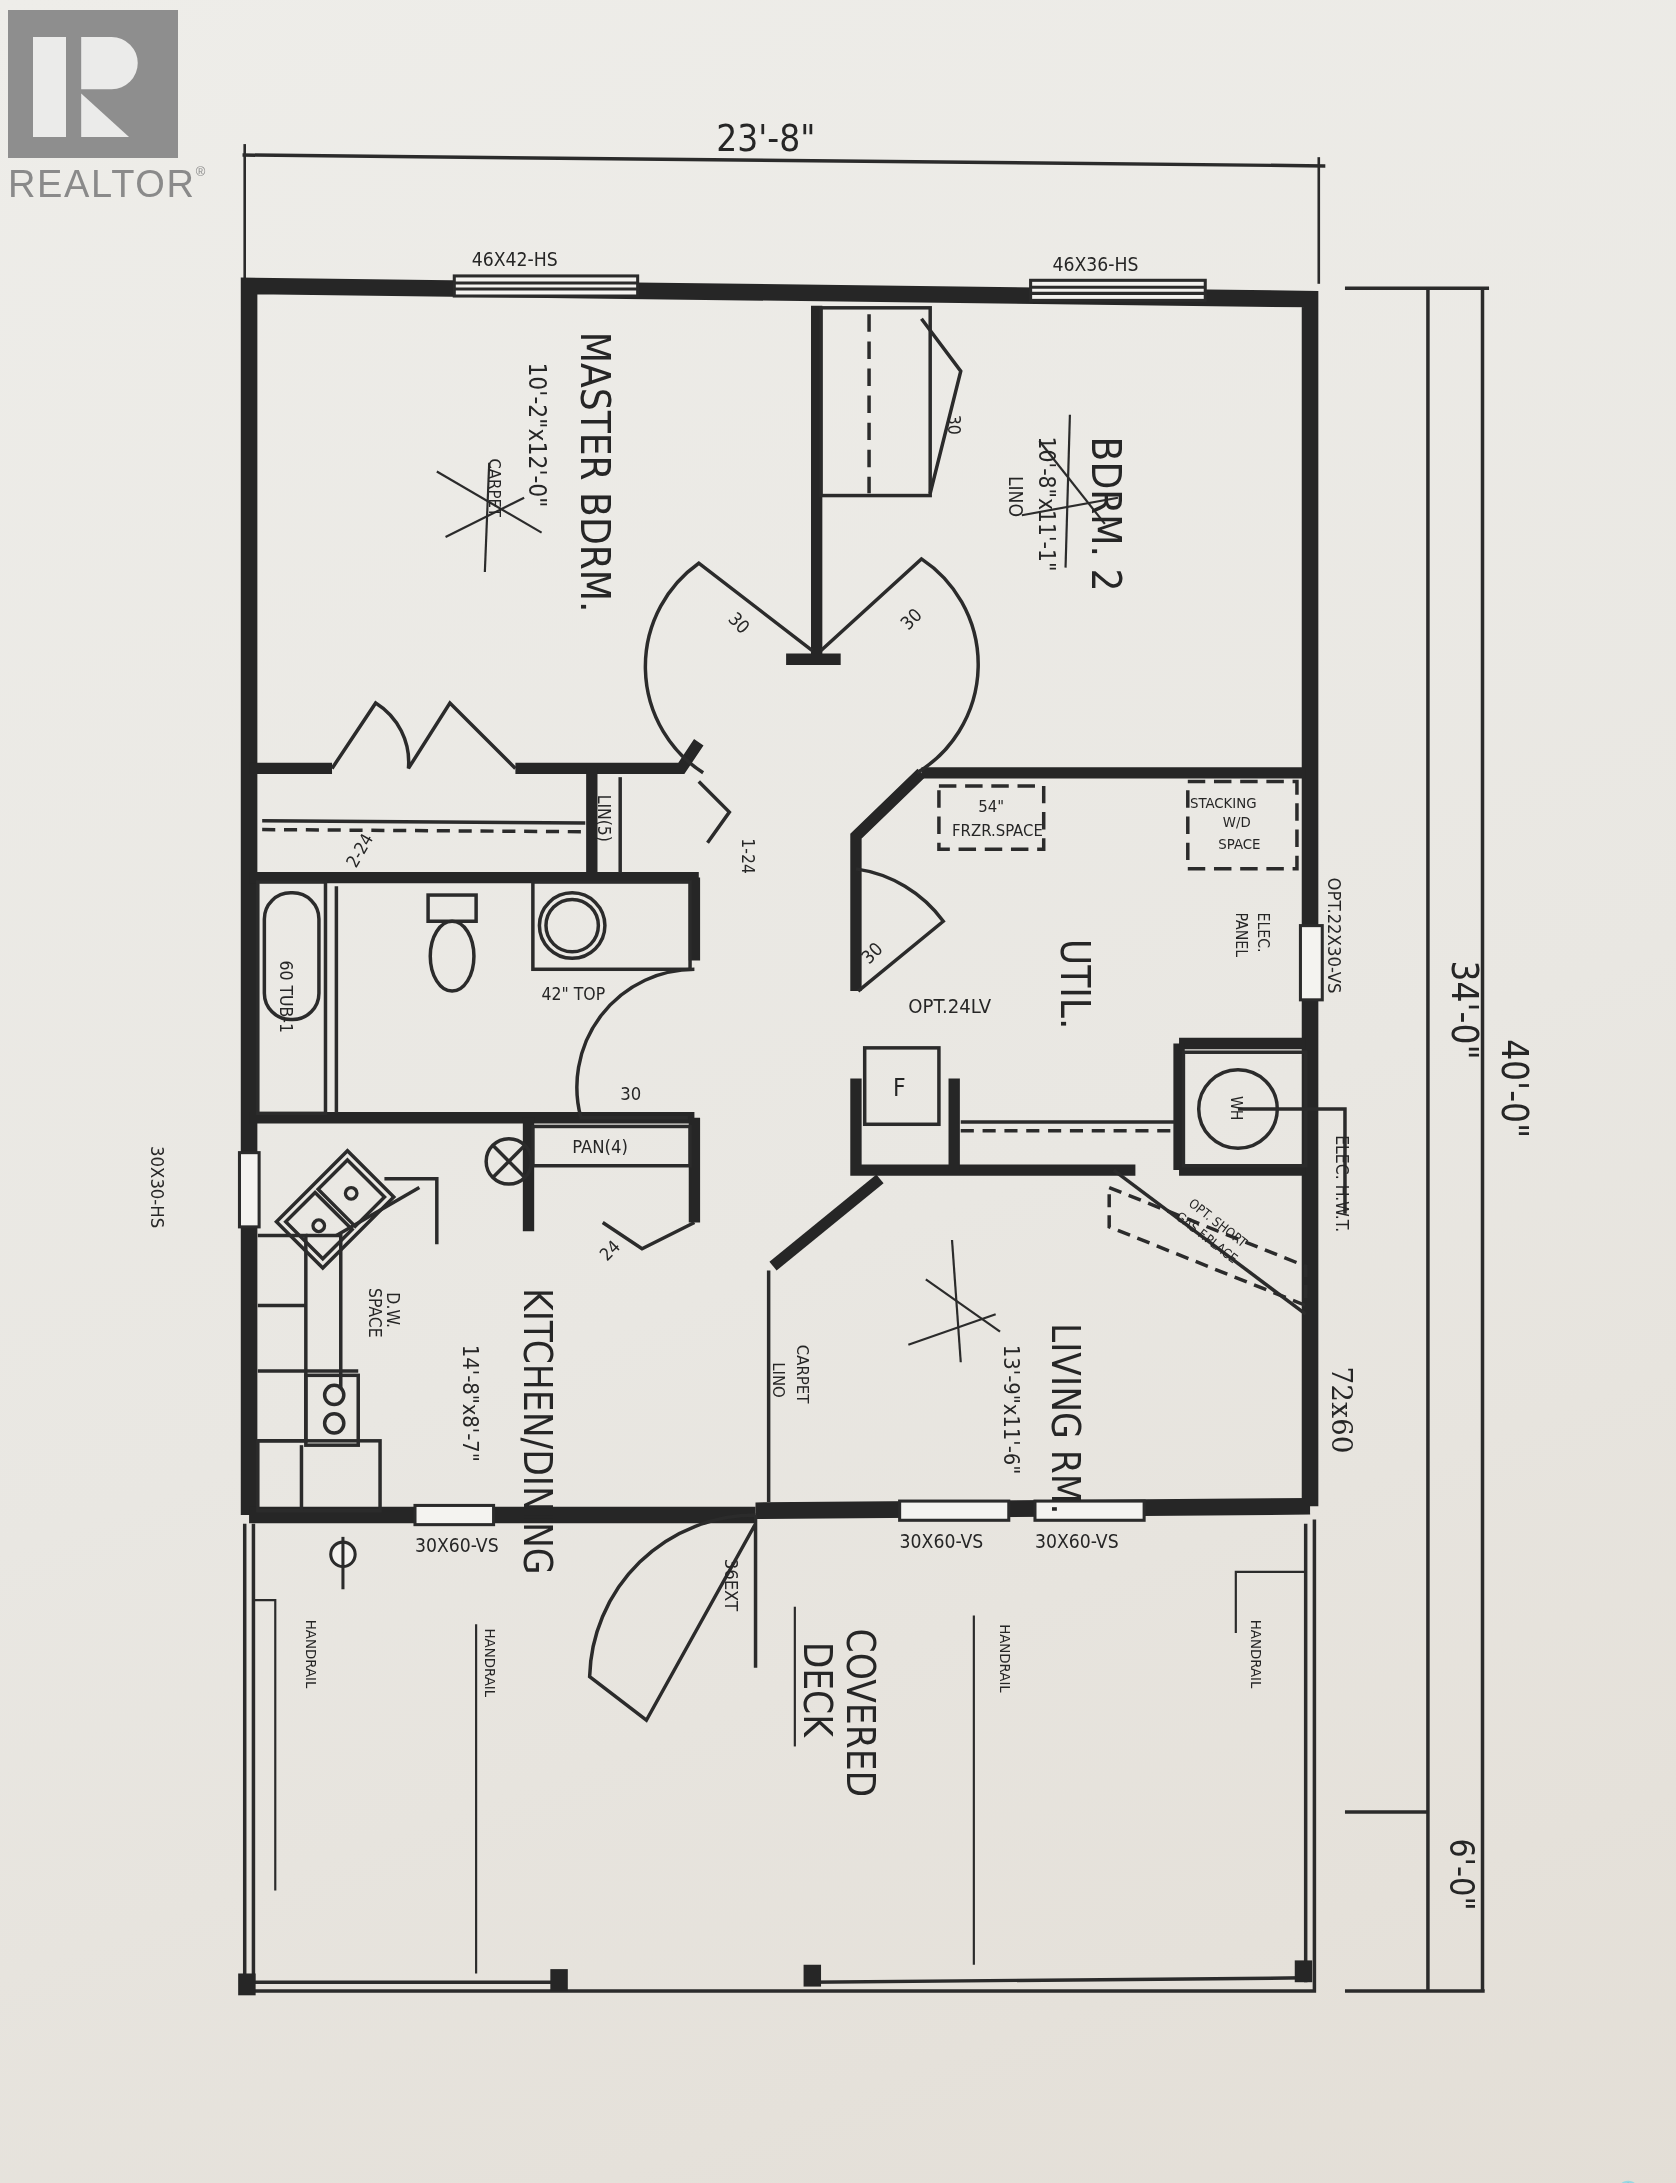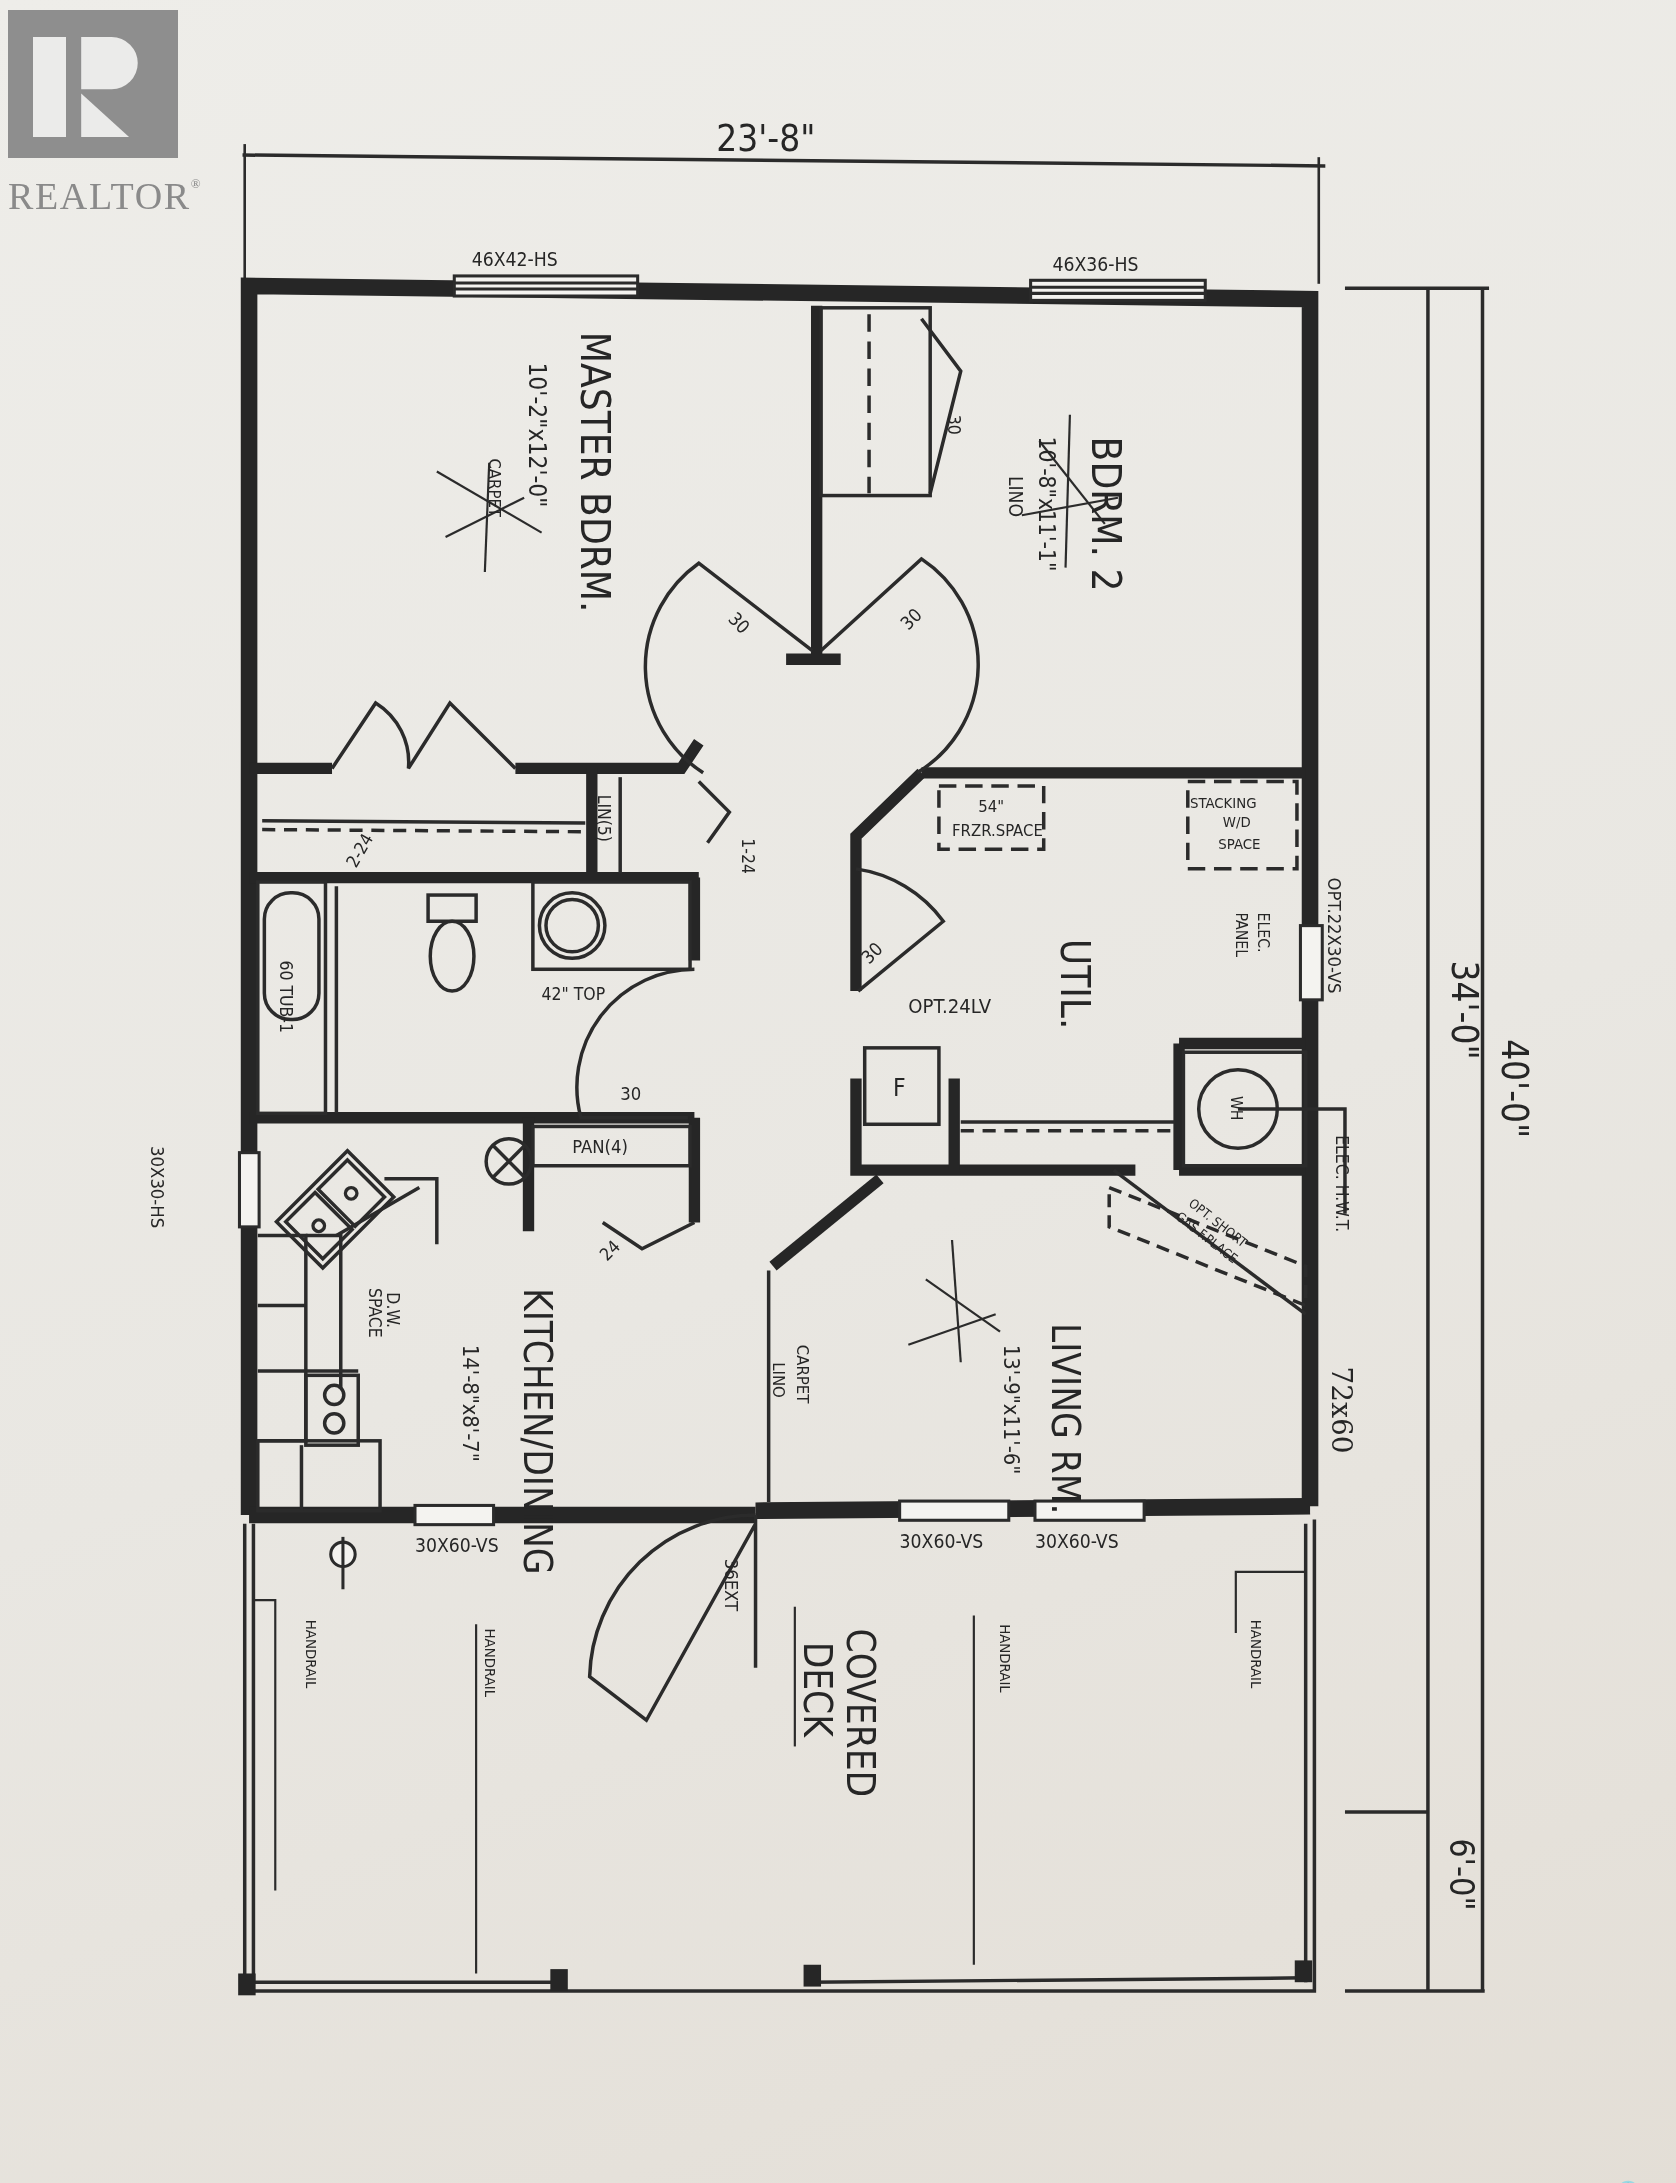--- a/index.html
+++ b/index.html
@@ -9,22 +9,22 @@
     font-family: "Liberation Sans", sans-serif;
   }
   .paper { position: absolute; inset: 0;
     background: linear-gradient(160deg, #eeede9 0%, #e9e7e2 55%, #e3ded6 100%); }
   #plan { position: absolute; left: 0; top: 0; }
   .lbl { font-family: "DejaVu Sans Condensed", "DejaVu Sans", sans-serif; fill: #262626; }
   .logo { position: absolute; left: 7.9px; top: 9.6px; width: 175px; }
   .logo-box { width: 170px; height: 148px; background: #8e8e8e; position: relative; }
   .logo-box .bar { position: absolute; left: 25px; top: 27px; width: 33px; height: 100px; background: #ebebea; }
   .logo-box .r { position: absolute; left: 73px; top: 27px; width: 70px; height: 100px; }
-  .logo-text { font-family: Liberation Serif, serif; font-size: 38px; letter-spacing: 1.7px;
-    color: #8a8a8a; margin-top: 19px; line-height: 1; }
+  .logo-text { font-family: Liberation Sans, sans-serif; font-size: 38px; letter-spacing: 1.7px;
+    color: #8a8a8a; margin-top: 7px; line-height: 1; }
   .logo-text sup { font-size: 13px; vertical-align: top; }
   .wm { position: absolute; right: 39px; bottom: 3.5px; color: rgba(255,255,255,0.8);
     font-size: 26px; font-weight: bold; font-family: "Liberation Sans", sans-serif; display: flex; align-items: center; gap: 4.4px; }
   .wm .pin { width: 17.5px; height: 17.5px; border-radius: 50% 50% 50% 0; transform: rotate(-45deg);
     background: #3aa0b4; border: 2.6px solid #9ad8e3; }
 </style>
 </head>
 <body>
 
 <div class="paper"></div>

